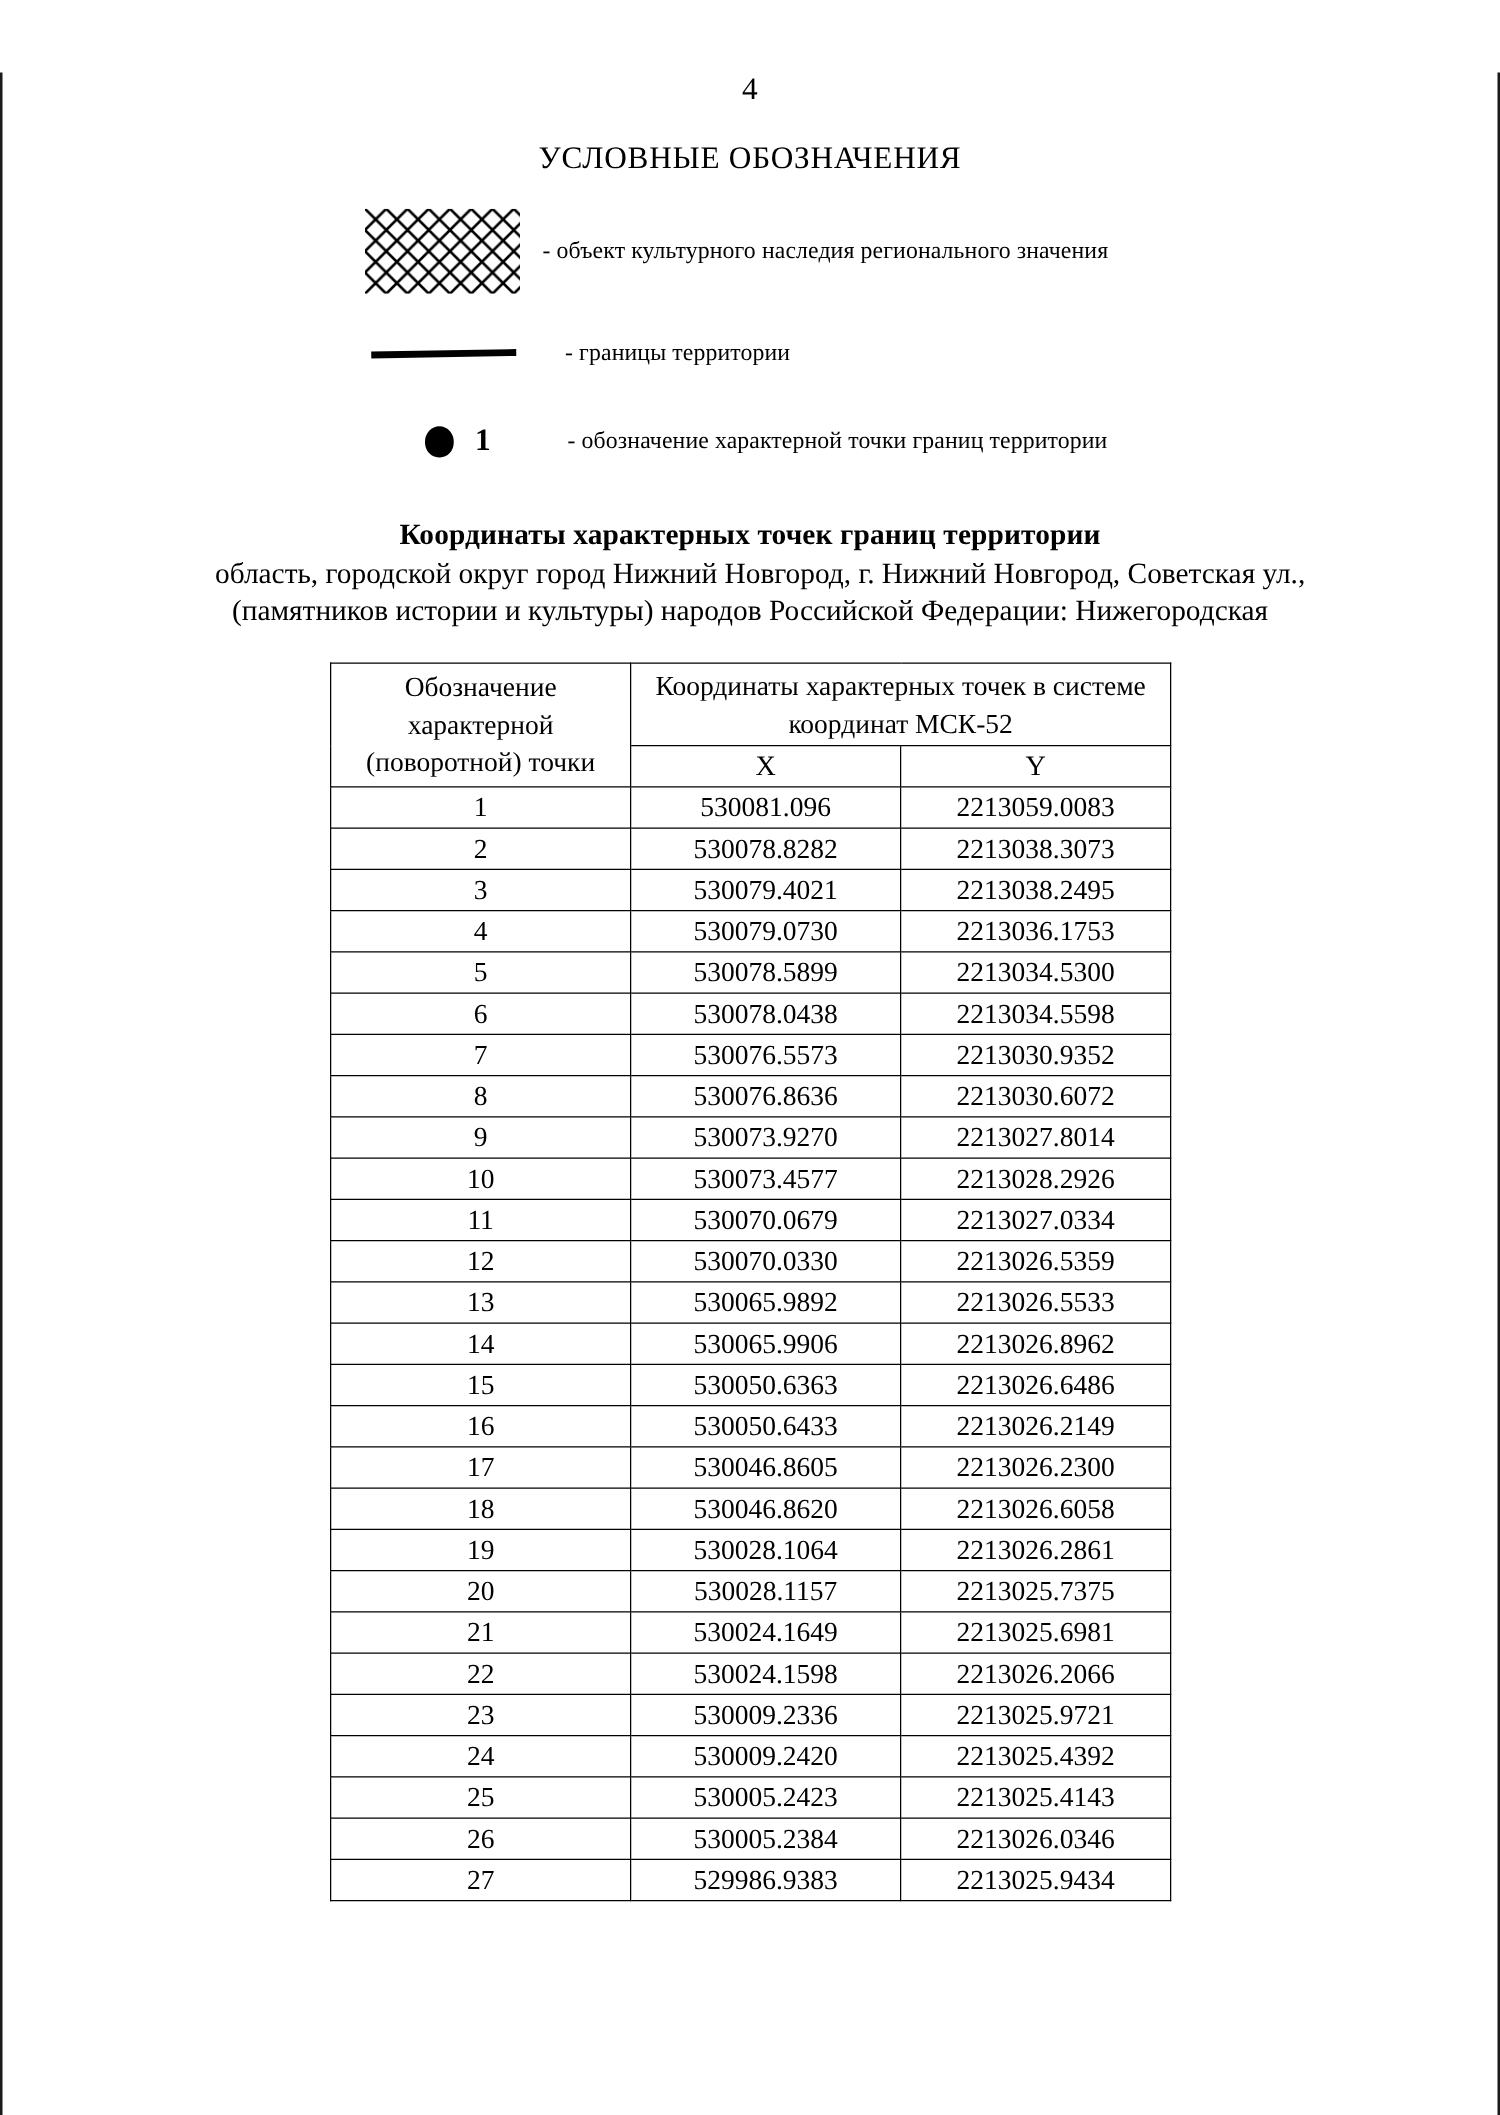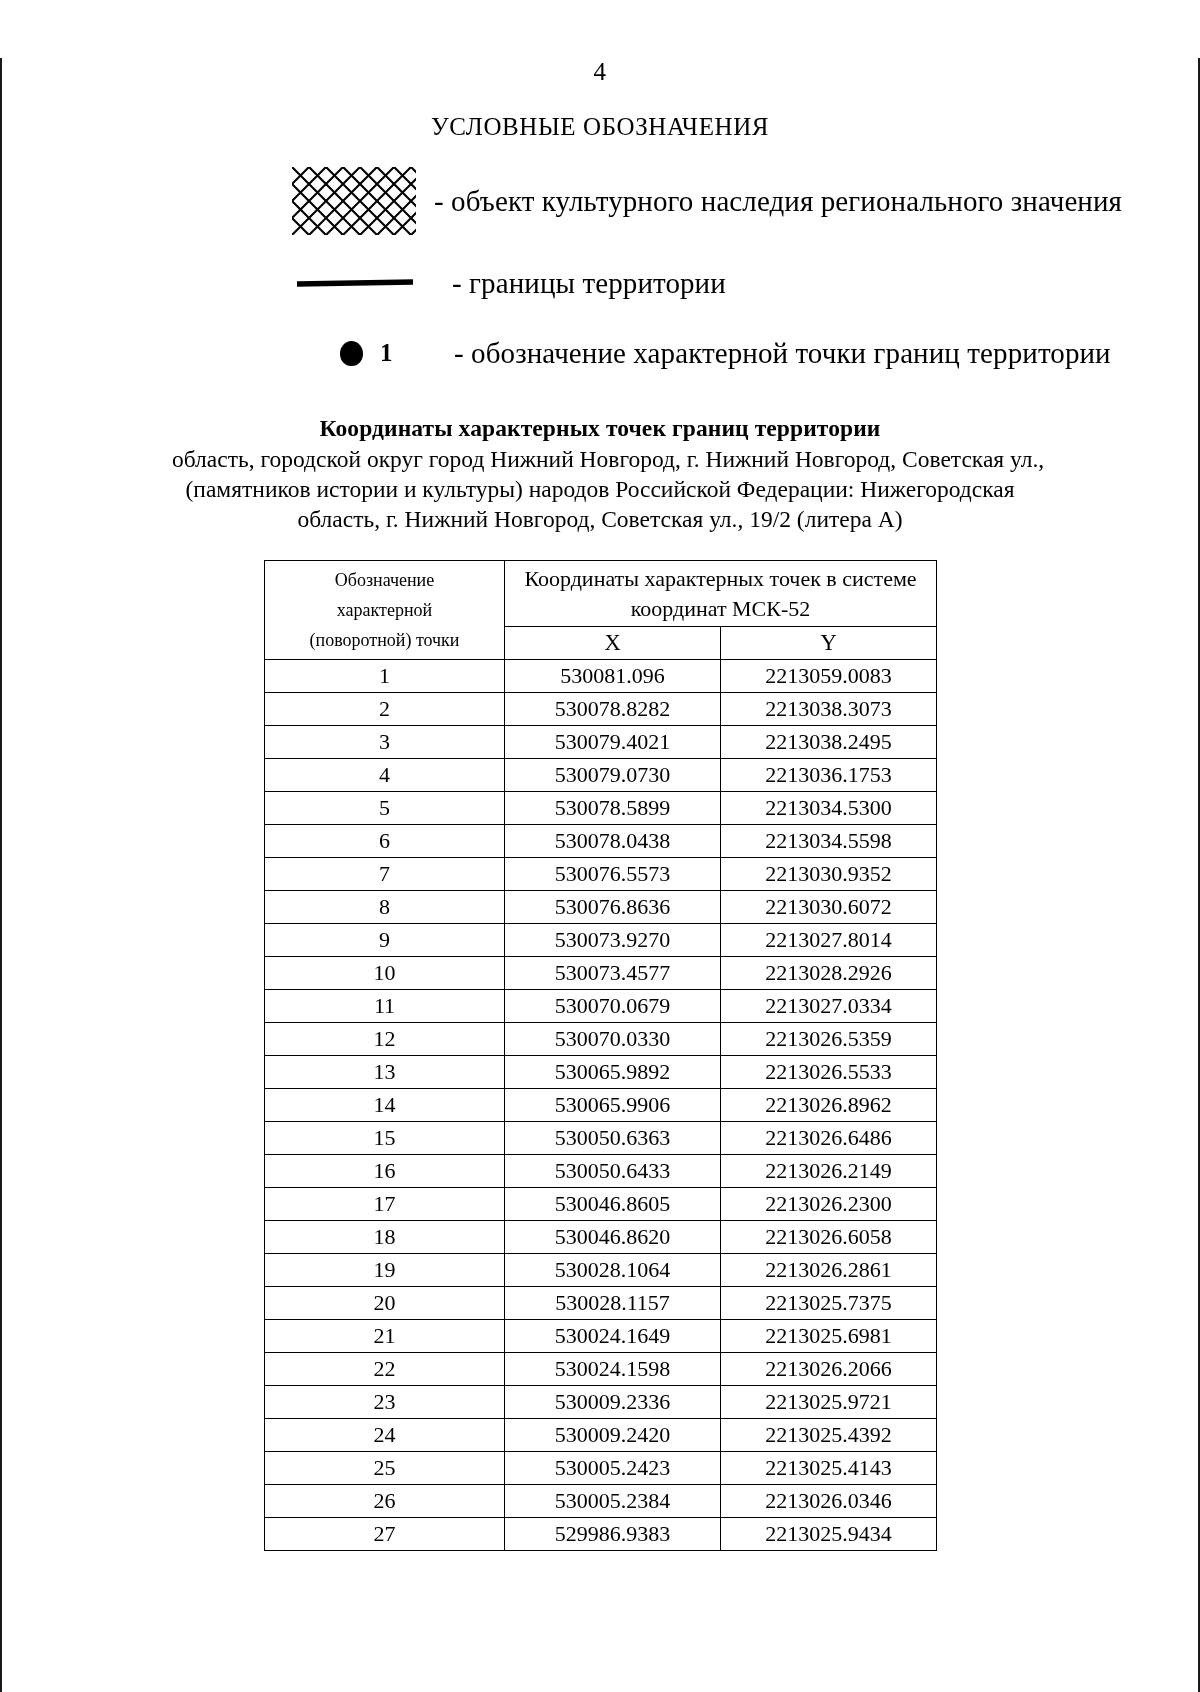--- a/index.html
+++ b/index.html
@@ -61,21 +61,21 @@
   .legend-row.r3 { margin-top: 30px; }
 
   .sym-box {
     width: 132px;
     flex: 0 0 132px;
     display: flex;
     align-items: center;
   }
 
   .legend-text {
-    font-size: 29px;
+    font-size: 19px;
     white-space: nowrap;
     letter-spacing: 0.1px;
     text-align: center;
   }
   .legend-row.r1 .legend-text { margin-left: 10px; }
   .legend-row.r2 .legend-text { margin-left: 28px; }
   .legend-row.r3 .legend-text { margin-left: 30px; }
 
   .hatch-swatch { width: 124px; height: 68px; display: block; }
   .line-swatch  { width: 118px; height: 10px; display: block; margin-left: 4px; }
@@ -130,21 +130,21 @@
     text-align: center;
     font-size: 22px;
     font-weight: normal;
     padding: 0;
     height: 33px;
     line-height: 28px;
   }
   table.coords th.hdr-point {
     height: 99px;
     line-height: 30px;
-    font-size: 18px;
+    font-size: 22px;
     padding: 2px 12px;
   }
   table.coords th.hdr-coords {
     height: 66px;
     line-height: 30px;
     font-size: 22px;
     padding: 2px 12px;
   }
   table.coords th.hdr-xy {
     height: 33px;
@@ -205,21 +205,20 @@
       <div class="legend-text">- обозначение характерной точки границ территории</div>
     </div>
 
   </div>
 
   <div class="coord-block">
     <div class="coord-heading">Координаты характерных точек границ территории</div>
     <div class="coord-para">
       <div>область, городской округ город Нижний Новгород, г. Нижний Новгород, Советская ул.,</div>
       <div>(памятников истории и культуры) народов Российской Федерации: Нижегородская</div>
-      <div>область, г. Нижний Новгород, Советская ул., 19/2 (литера А)</div>
     </div>
   </div>
 
   <div class="table-wrap">
     <table class="coords">
       <colgroup>
         <col class="col-num">
         <col class="col-x">
         <col class="col-y">
       </colgroup>

